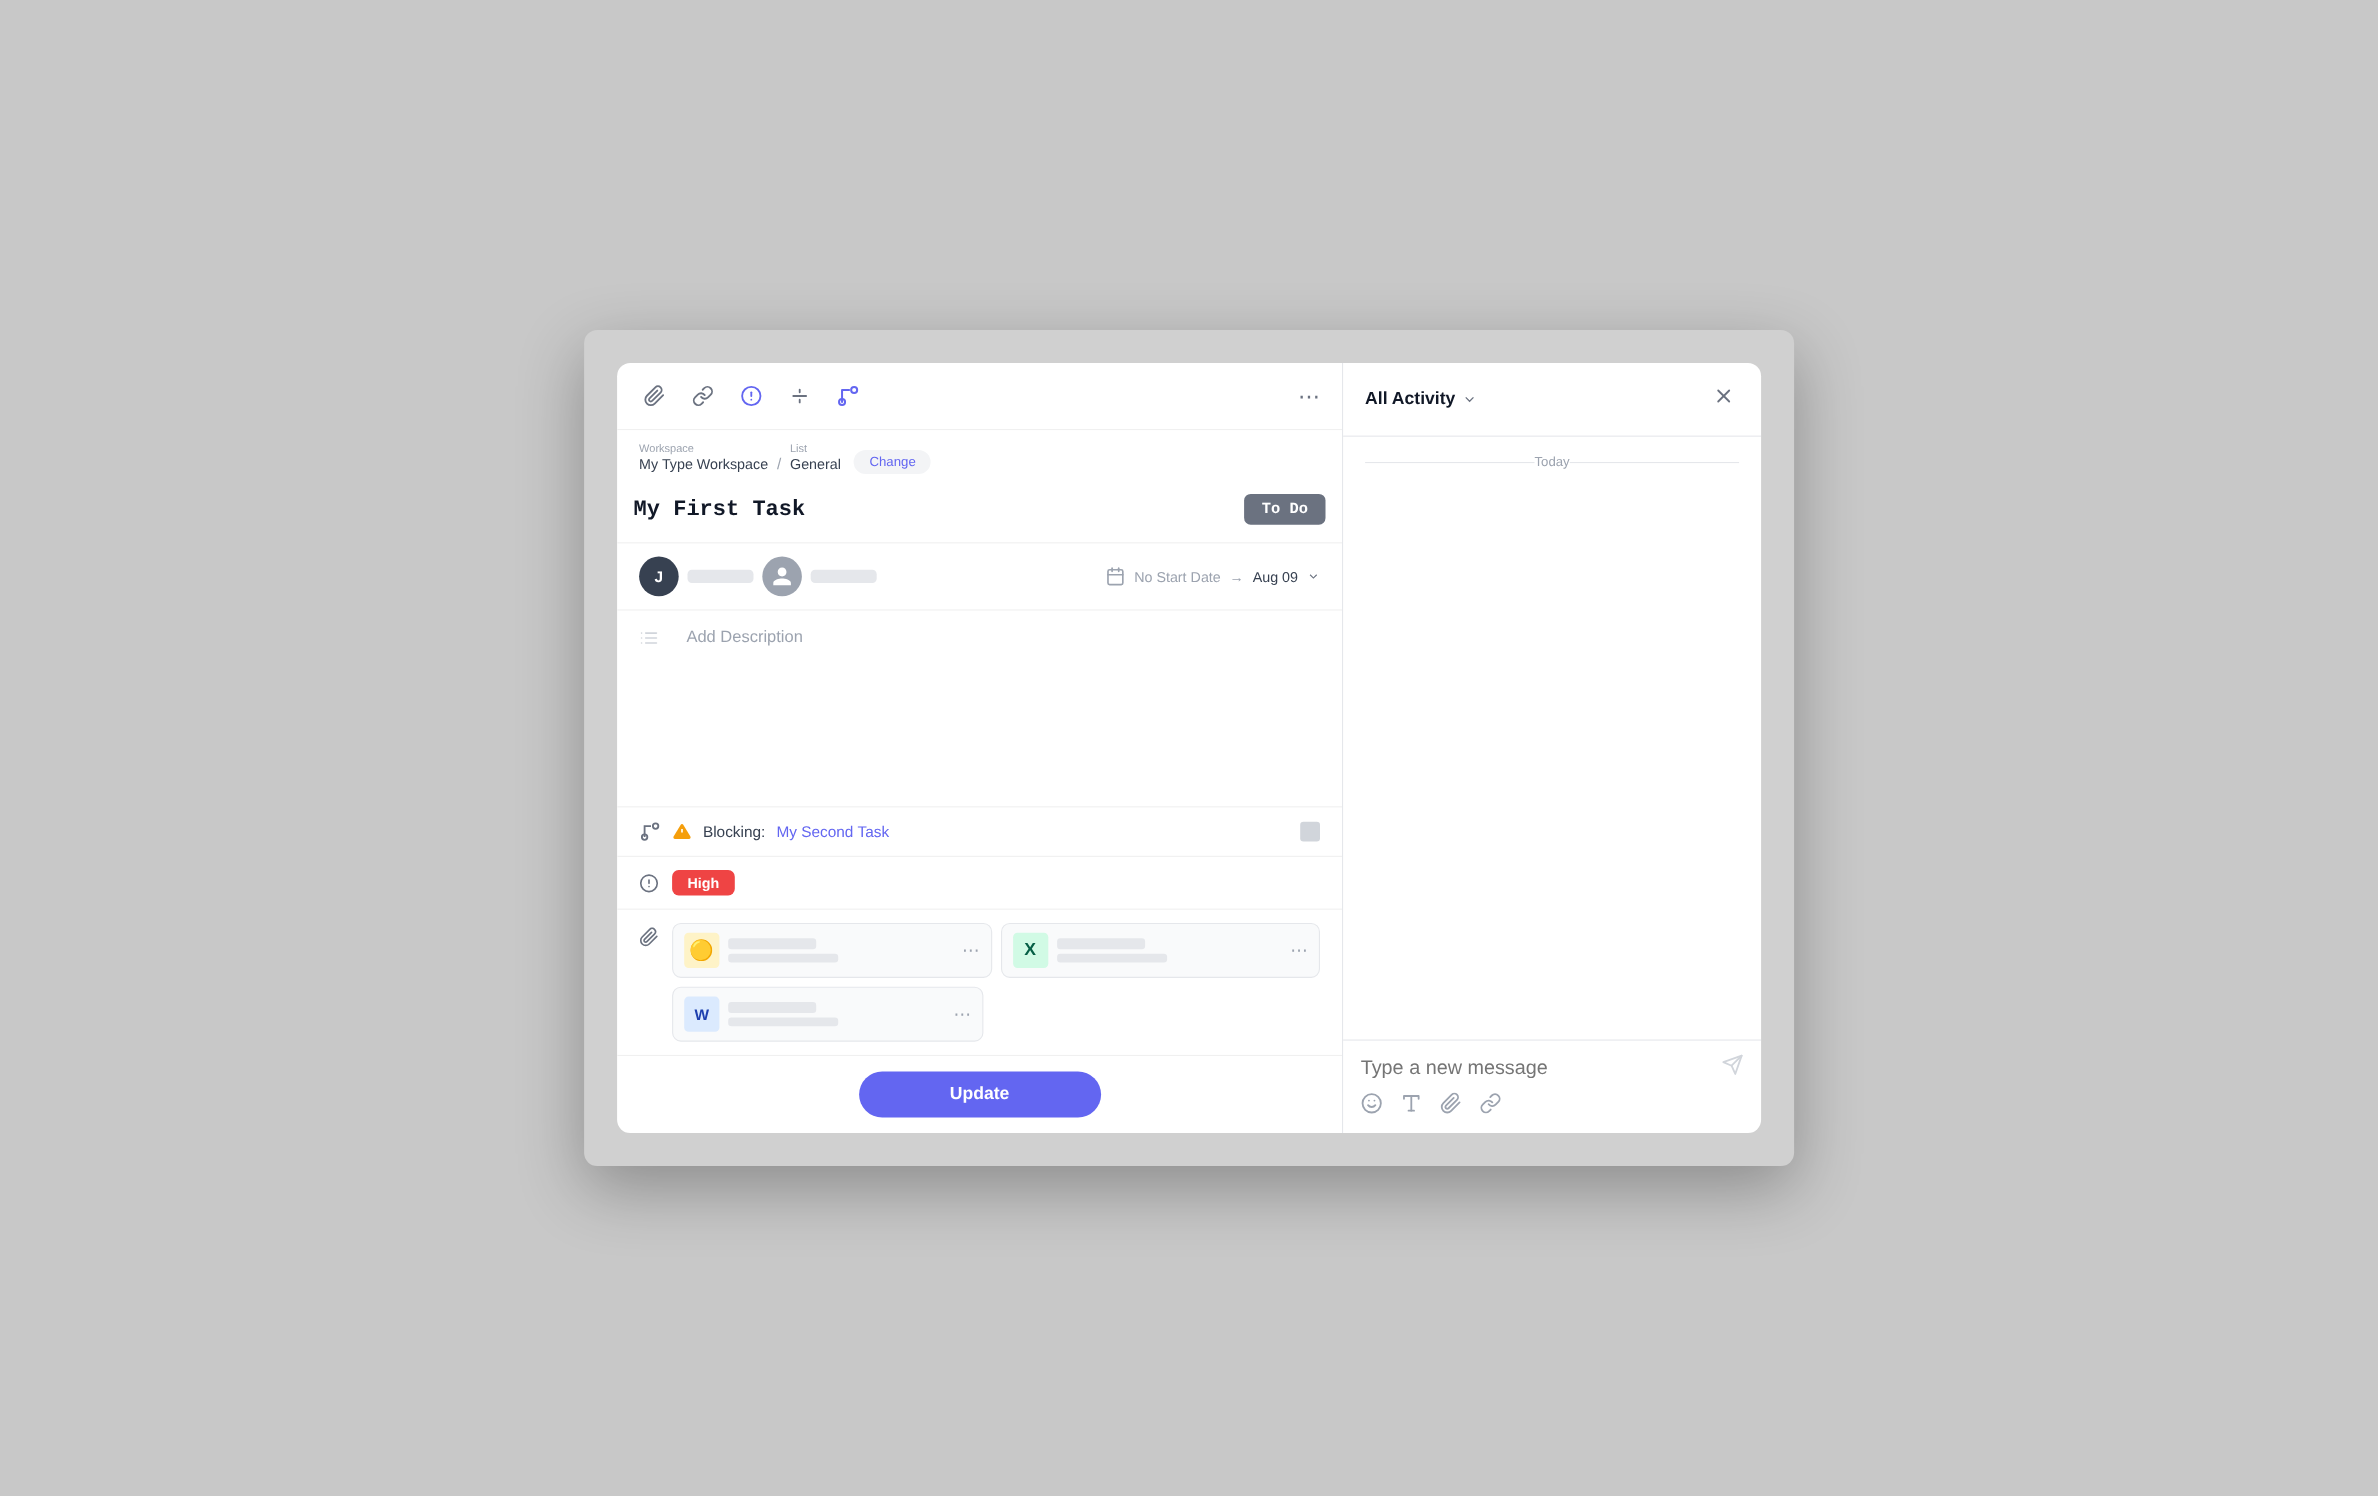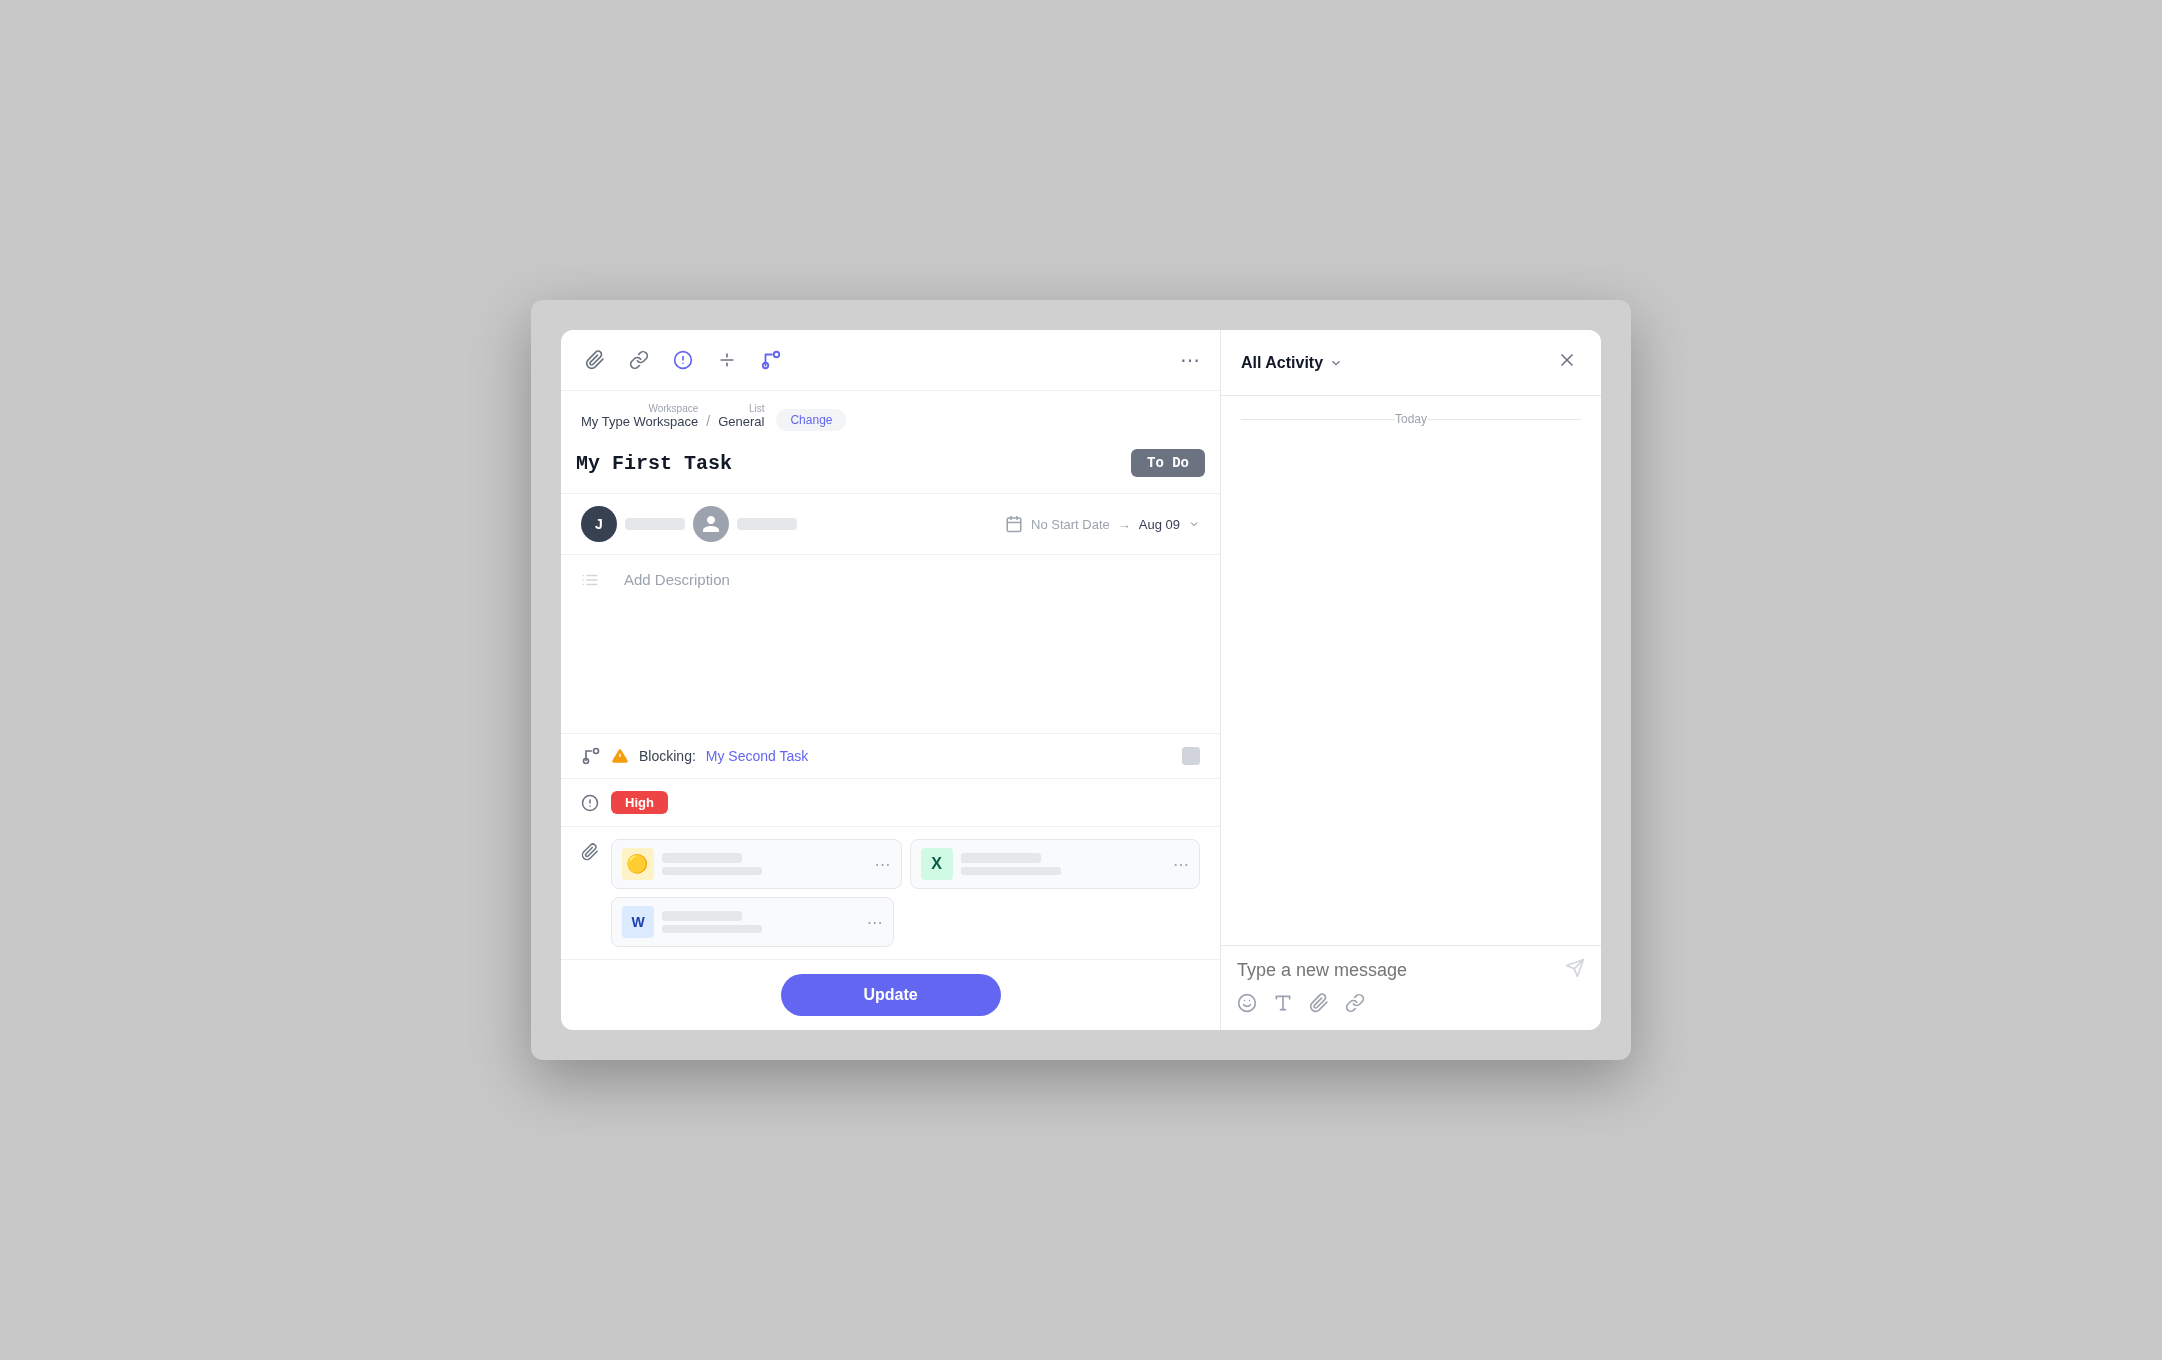--- a/index.html
+++ b/index.html
@@ -57,21 +57,21 @@
     }
     .toolbar-icon.active { color: #6366f1; }
     .toolbar-spacer { flex: 1; }
     .toolbar-more { color: #6b7280; cursor: pointer; font-size: 20px; }
     .breadcrumb {
       padding: 10px 20px 6px;
       display: flex;
       align-items: center;
       gap: 4px;
     }
-    .breadcrumb-section { display: flex; flex-direction: column; align-items: flex-end; }
+    .breadcrumb-section { display: flex; flex-direction: column; }
     .breadcrumb-label { font-size: 10px; color: #9ca3af; }
     .breadcrumb-value { font-size: 13px; color: #374151; font-weight: 500; }
     .breadcrumb-sep { color: #9ca3af; margin: 0 4px; font-size: 14px; margin-top: 10px; }
     .change-btn {
       background: #f3f4f6;
       border: none;
       border-radius: 20px;
       padding: 4px 14px;
       font-size: 12px;
       color: #6366f1;

